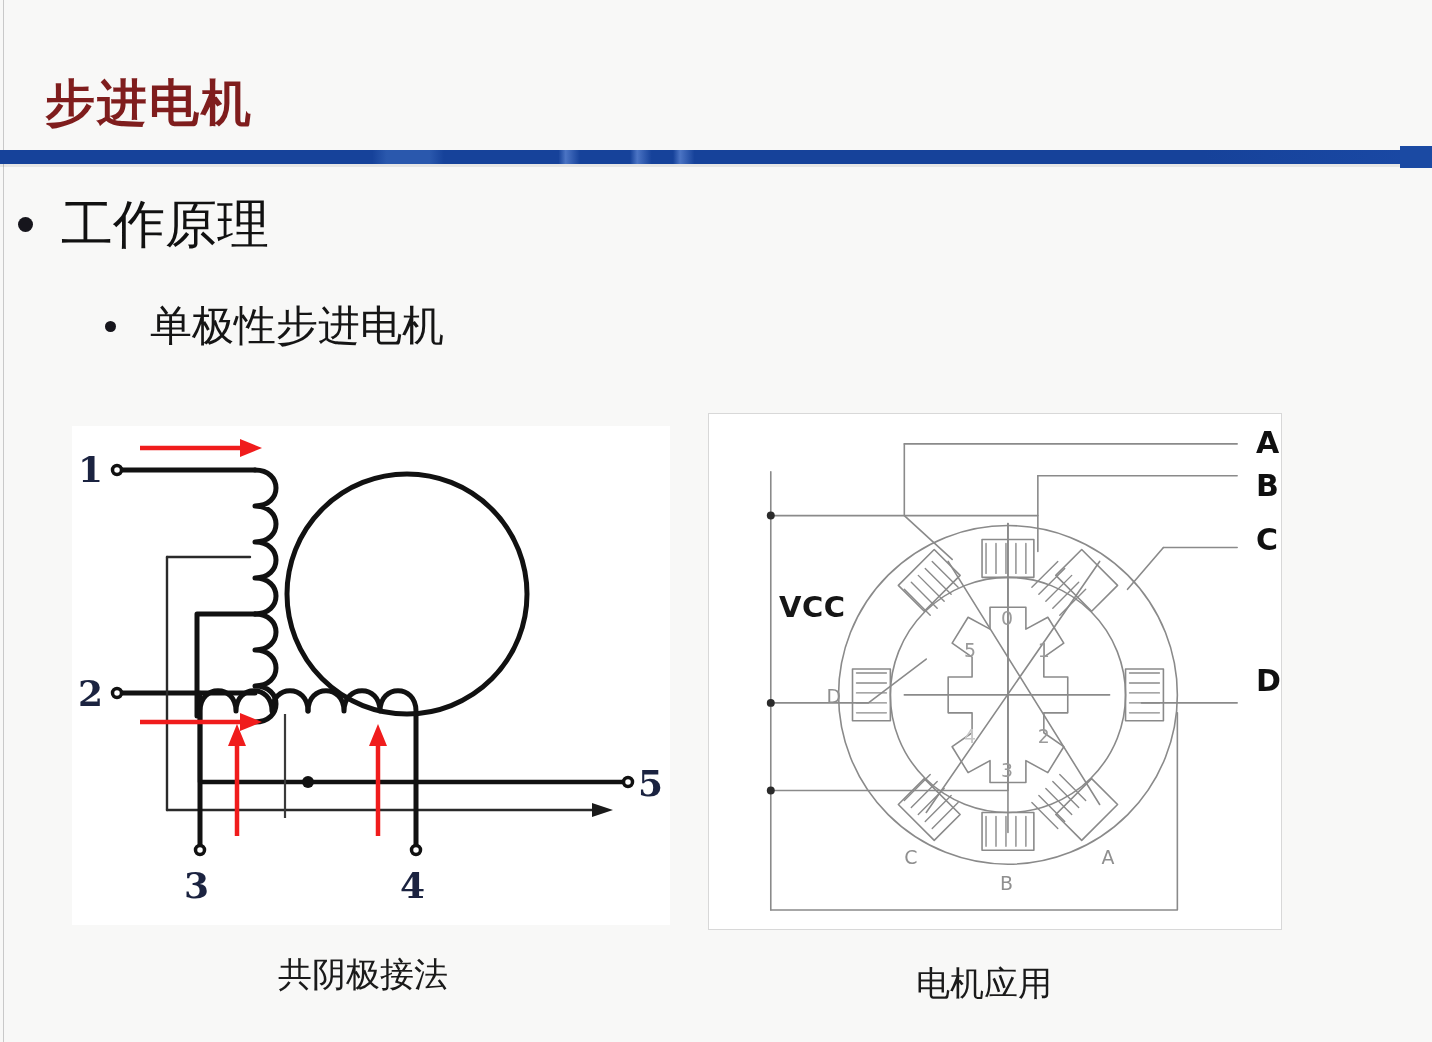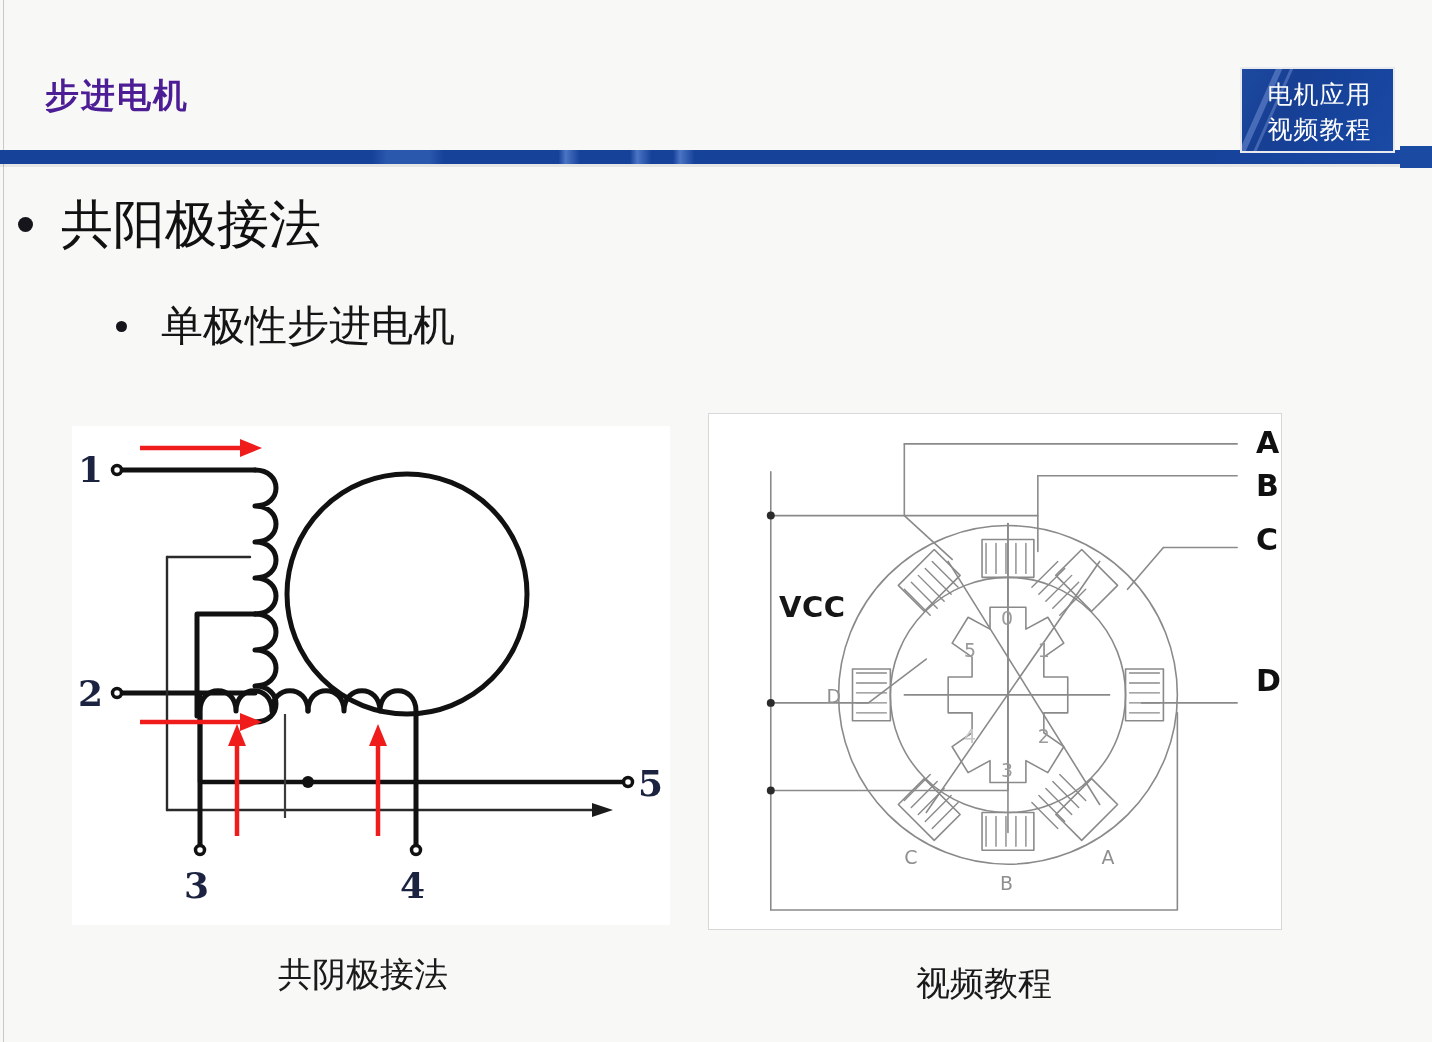--- a/index.html
+++ b/index.html
@@ -33,24 +33,24 @@
   .header {
     position: absolute;
     left: 0; top: 0;
     width: 1432px;
     height: 175px;
   }
   .slide-title {
     position: absolute;
     left: 45px;
     top: 78px;
-    font-size: 34px;
+    font-size: 50px;
     line-height: 1;
     font-weight: bold;
-    color: #4c1d95;
+    color: #7f1d1d;
     letter-spacing: 2px;
     font-family: "DejaVu Sans", "Liberation Sans", sans-serif;
     white-space: nowrap;
   }
   .header-bar {
     position: absolute;
     left: 0;
     top: 150px;
     width: 1432px;
     height: 14px;
@@ -135,21 +135,21 @@
   }
   .bullet-l1 .txt {
     font-size: 52px;
     color: #111111;
     line-height: 1;
     font-family: "DejaVu Sans", "Liberation Sans", sans-serif;
     white-space: nowrap;
   }
   .bullet-l2 {
     position: absolute;
-    left: 116px;
+    left: 105px;
     top: 305px;
     display: flex;
     align-items: center;
   }
   .bullet-l2 .dot {
     width: 11px; height: 11px;
     border-radius: 50%;
     background: #16151c;
     margin-right: 34px;
     flex: 0 0 auto;
@@ -224,33 +224,25 @@
   <div class="left-edge-rule"></div>
 
   <div class="header">
 
     <div class="slide-title">步进电机</div>
 
     <div class="header-bar"></div>
     <div class="header-bar-shadow"></div>
     <div class="header-right-block"></div>
 
-    <div class="badge">
-      <div class="streak s1"></div>
-      <div class="streak s2"></div>
-      <div class="badge-text">
-        <span>电机应用</span>
-        <span class="l2">视频教程</span>
-      </div>
-    </div>
   </div>
 
   <div class="bullet-l1">
     <span class="dot"></span>
-    <span class="txt">共阳极接法</span>
+    <span class="txt">工作原理</span>
   </div>
 
   <div class="bullet-l2">
     <span class="dot"></span>
     <span class="txt">单极性步进电机</span>
   </div>
 
   <div class="panel panel-left">
     <svg class="fig-svg" viewBox="0 0 598 499" preserveAspectRatio="none">
       <g fill="none" stroke="#111111" stroke-width="5" stroke-linecap="round" stroke-linejoin="round">
@@ -421,15 +413,15 @@
     </svg>
   </div>
 
   <div class="vcc-label">VCC</div>
 
   <div class="term-label tl-a">A</div>
   <div class="term-label tl-b">B</div>
   <div class="term-label tl-c">C</div>
   <div class="term-label tl-d">D</div>
 
-  <div class="caption caption-right">视频教程</div>
+  <div class="caption caption-right">电机应用</div>
 
 </div>
 
 </body></html>

